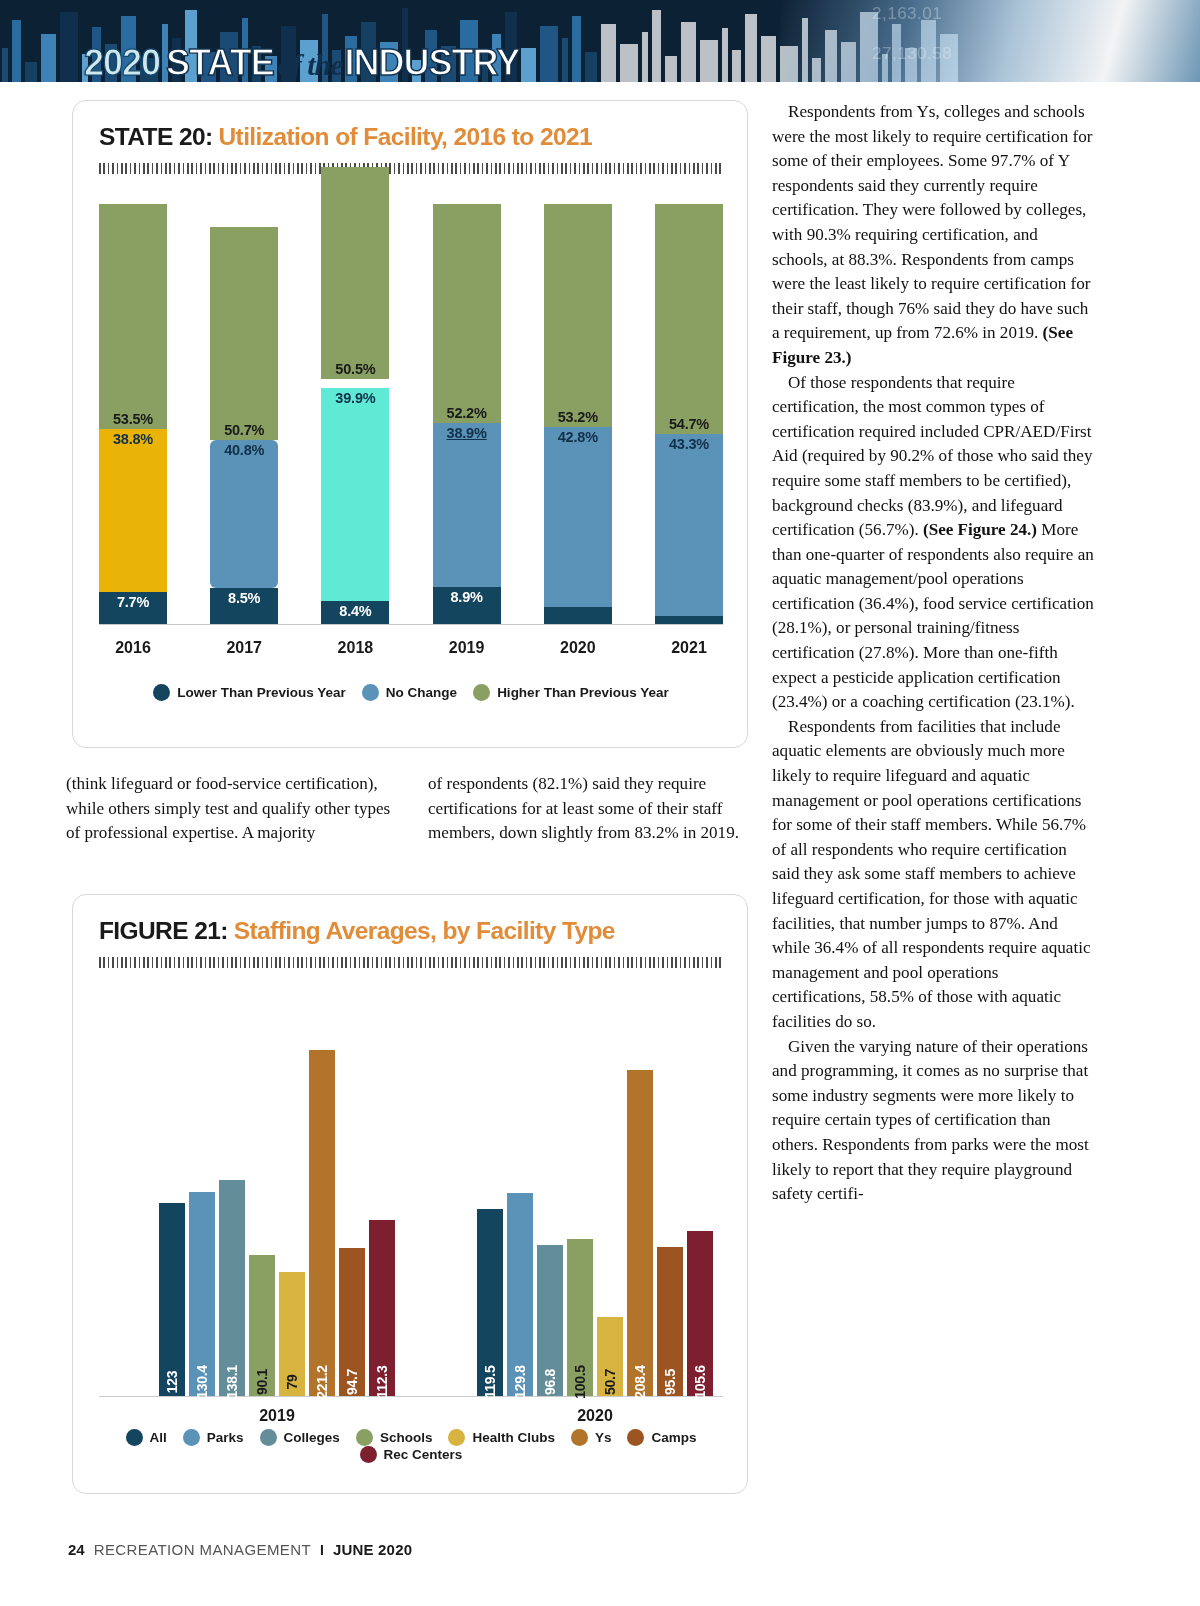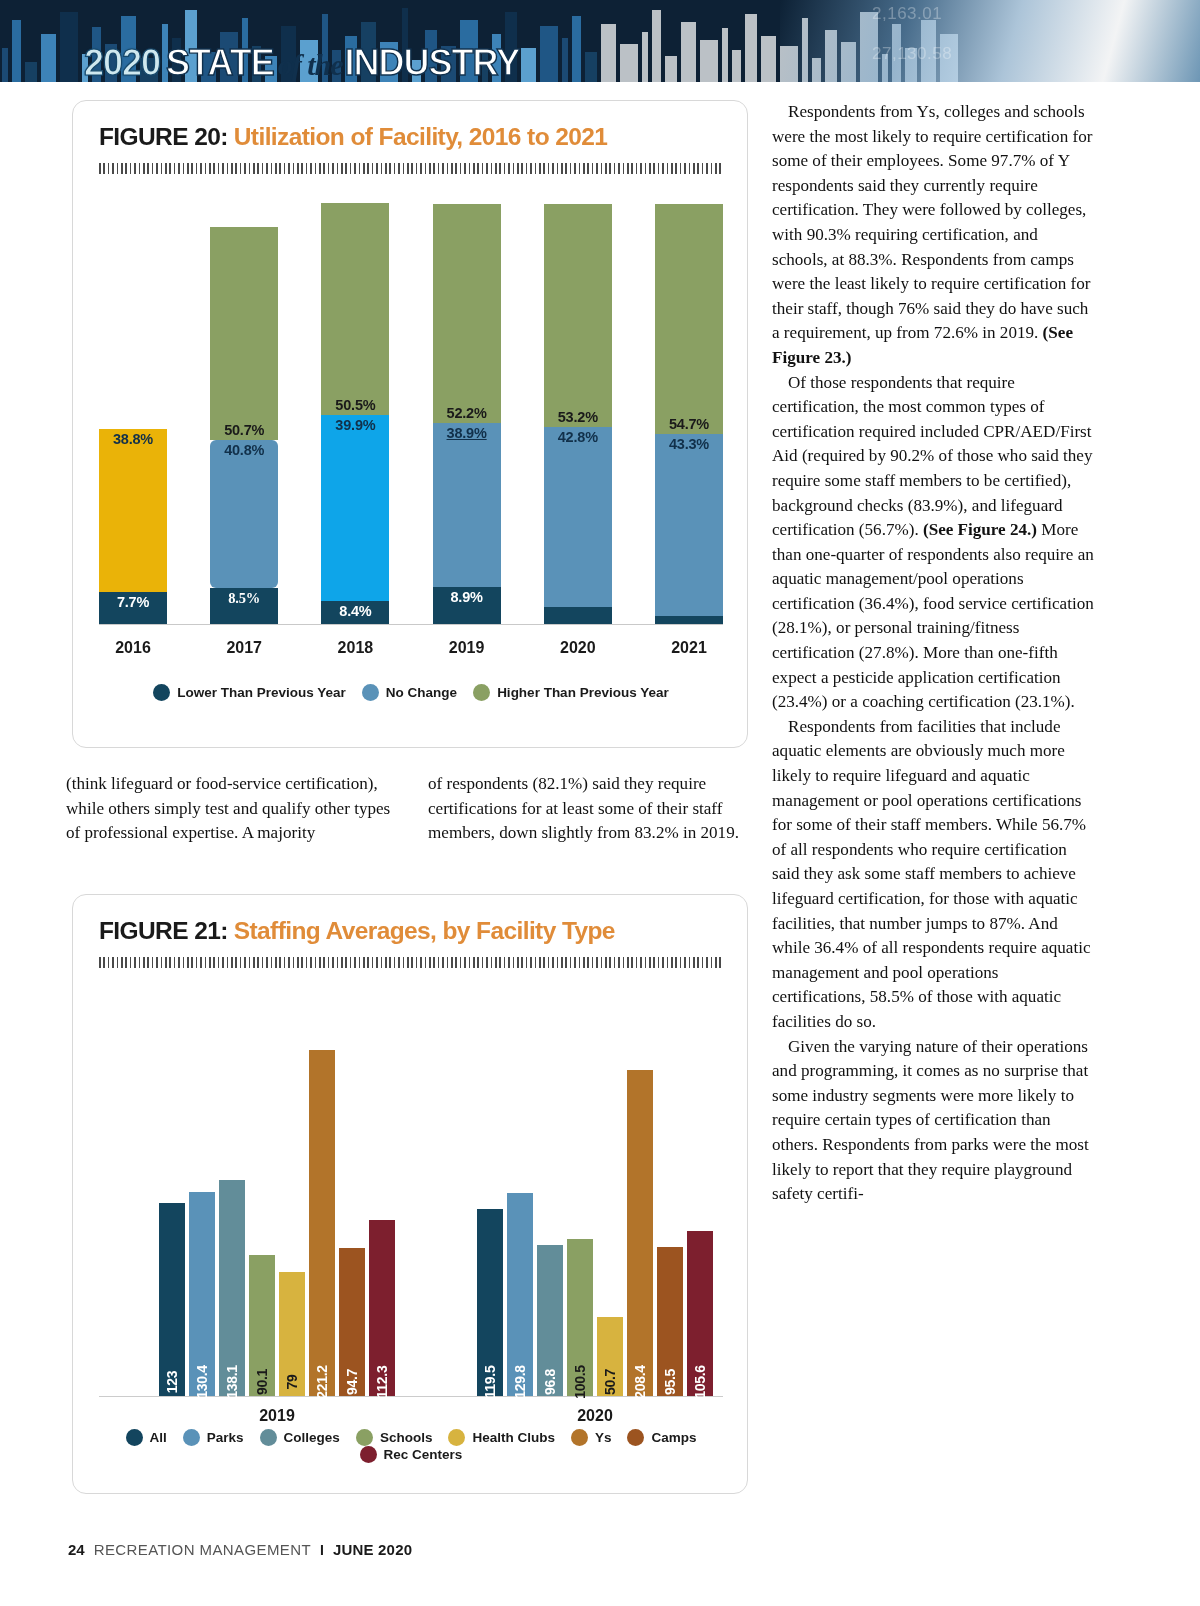--- a/index.html
+++ b/index.html
@@ -218,51 +218,54 @@
   <div class="glow"></div>
   <div class="banner-ghost" style="left:872px; top:4px;">2,163.01</div>
   <div class="banner-ghost" style="left:872px; top:44px;">27,130.58</div>
   <div class="banner-title">
     <span class="bt-2020">2020</span><span class="bt-state">STATE</span><span class="bt-ofthe">of the</span><span class="bt-industry">INDUSTRY</span>
   </div>
 </div>
 
 <div class="fig-card" id="fig20-card">
   <div class="fig-title">
-    <span class="num">FIGURE 20:</span><span class="sub">Utilization of Facility, 2016 to 2021</span>
+    <span class="num">STATE 20:</span><span class="sub">Utilization of Facility, 2016 to 2021</span>
   </div>
   <div class="tickrule" style="top:62px;"></div>
 
   <div class="plot20">
     <div class="axis20"></div>
     <div id="fig20-cols">
         <div class="col20" style="left: 0px;">
+          <div class="seg seg-higher" style="height: 224.7px; background: rgb(138, 160, 99);">
+            <div class="seg-label" style="color: rgb(26, 26, 26); bottom: 2px;">53.5%</div>
+          </div>
           <div class="seg seg-same" style="height: 162.96px; background: #eab308; padding-left: 32px;">
             <div class="seg-label" style="color: rgb(17, 48, 74); top: 2px;">38.8%</div>
           </div>
           <div class="seg seg-lower" style="height: 32.34px; background: rgb(19, 69, 94);">
             <div class="seg-label" style="color: rgb(255, 255, 255); top: 2px;">7.7%</div>
           </div>
         </div>
         <div class="col20" style="left: 111.2px;">
           <div class="seg seg-higher" style="height: 212.94px; background: rgb(138, 160, 99);">
             <div class="seg-label" style="color: rgb(26, 26, 26); bottom: 2px;">50.7%</div>
           </div>
           <div class="seg seg-same" style="height: 148px; background: rgb(90, 146, 184); border-radius: 6px;">
             <div class="seg-label" style="color: rgb(17, 48, 74); top: 2px;">40.8%</div>
           </div>
           <div class="seg seg-lower" style="height: 35.7px; background: rgb(19, 69, 94);">
-            <div class="seg-label" style="color: rgb(255, 255, 255); top: 2px; font-family: Liberation Serif, serif;">8.5%</div>
+            <div class="seg-label" style="color: rgb(255, 255, 255); top: 2px;">8.5%</div>
           </div>
         </div>
         <div class="col20" style="left: 222.4px;">
           <div class="seg seg-higher" style="height: 212.1px; background: rgb(138, 160, 99);">
             <div class="seg-label" style="color: rgb(26, 26, 26); bottom: 2px;">50.5%</div>
           </div>
-          <div class="seg seg-same" style="height: 186px; background: #0ea5e9;">
+          <div class="seg seg-same" style="height: 213px; background: #5eead4; margin-top: 9px;">
             <div class="seg-label" style="color: rgb(17, 48, 74); top: 2px;">39.9%</div>
           </div>
           <div class="seg seg-lower" style="height: 23px; background: rgb(19, 69, 94);">
             <div class="seg-label" style="color: rgb(255, 255, 255); top: 2px;">8.4%</div>
           </div>
         </div>
         <div class="col20" style="left: 333.6px;">
           <div class="seg seg-higher" style="height: 219.24px; background: rgb(138, 160, 99);">
             <div class="seg-label" style="color: rgb(26, 26, 26); bottom: 2px;">52.2%</div>
           </div>

